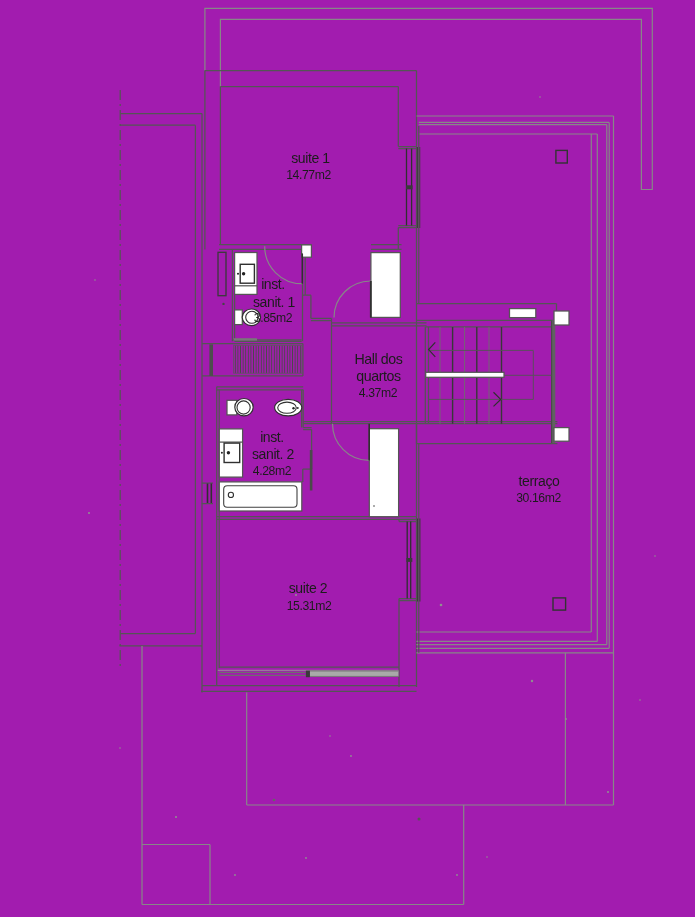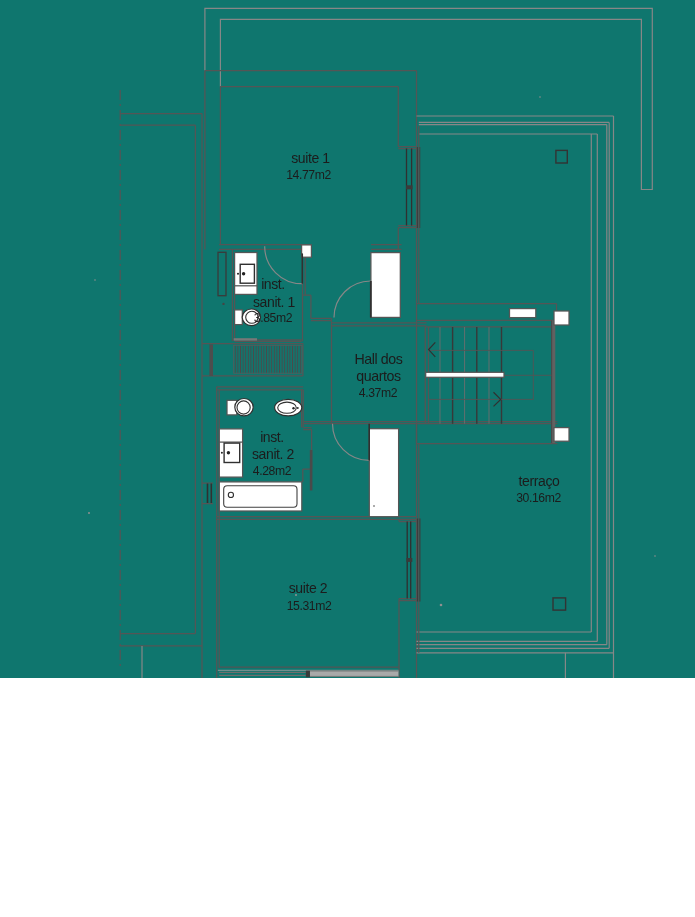--- a/index.html
+++ b/index.html
@@ -1,16 +1,16 @@
 <!DOCTYPE html>
 <html><head>
 <meta charset="utf-8">
 <style>
 html,body{margin:0;padding:0;background:#ffffff;}
-#page{position:relative;width:695px;height:678px;background:#0f766e;overflow:hidden;font-family:"Liberation Sans",sans-serif;}
+#page{position:relative;width:695px;height:917px;background:#a21caf;overflow:hidden;font-family:"Liberation Sans",sans-serif;}
 svg{position:absolute;top:0;left:0;}
 .w{stroke:#555555;stroke-width:1.25;fill:none;}
 .l{stroke:#878787;stroke-width:1.2;fill:none;}
 .d{stroke:#303030;stroke-width:1.7;fill:none;}
 .f{fill:#ffffff;stroke:#555555;stroke-width:1.25;}
 text{fill:#1c1c1c;text-anchor:middle;}
 .r{font-size:14px;letter-spacing:-0.4px;}
 .m{font-size:12.2px;letter-spacing:-0.4px;}
 .h{font-size:14.2px;letter-spacing:-0.4px;}
 </style>

